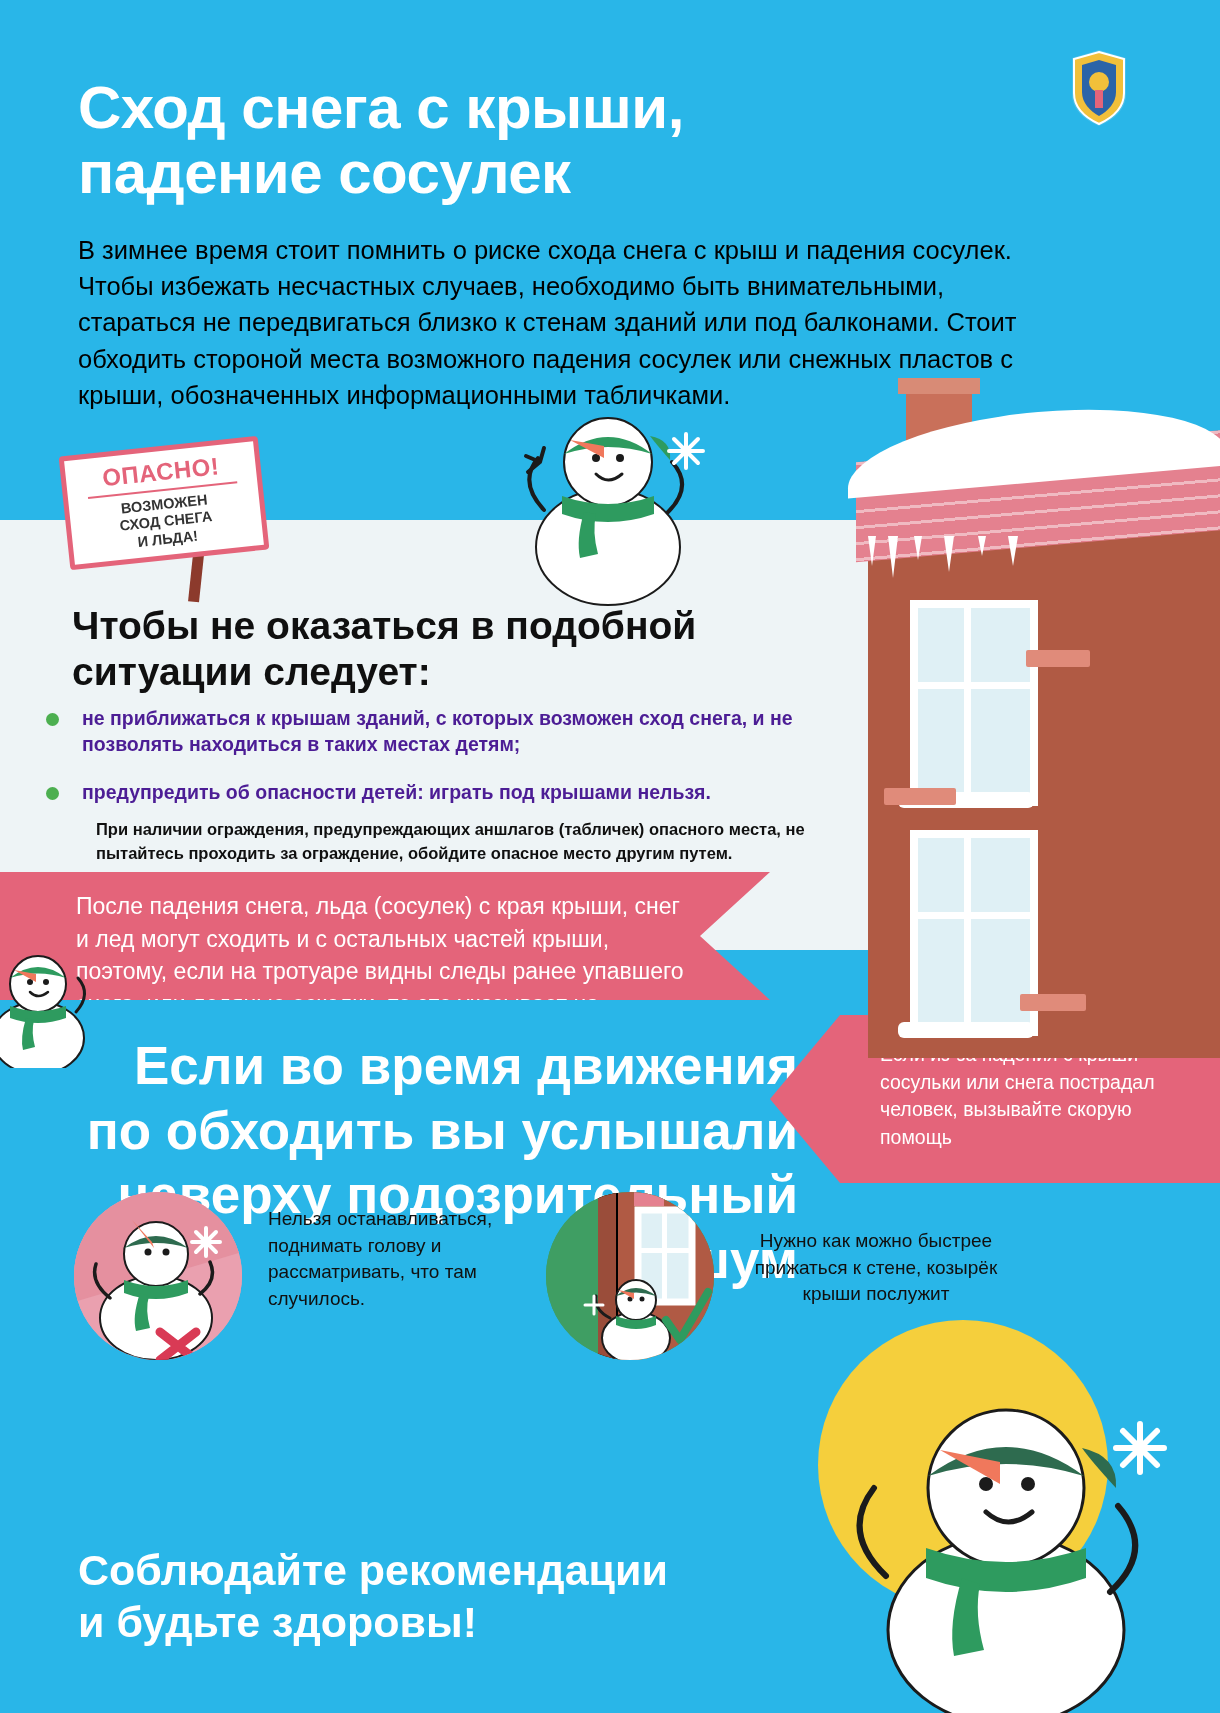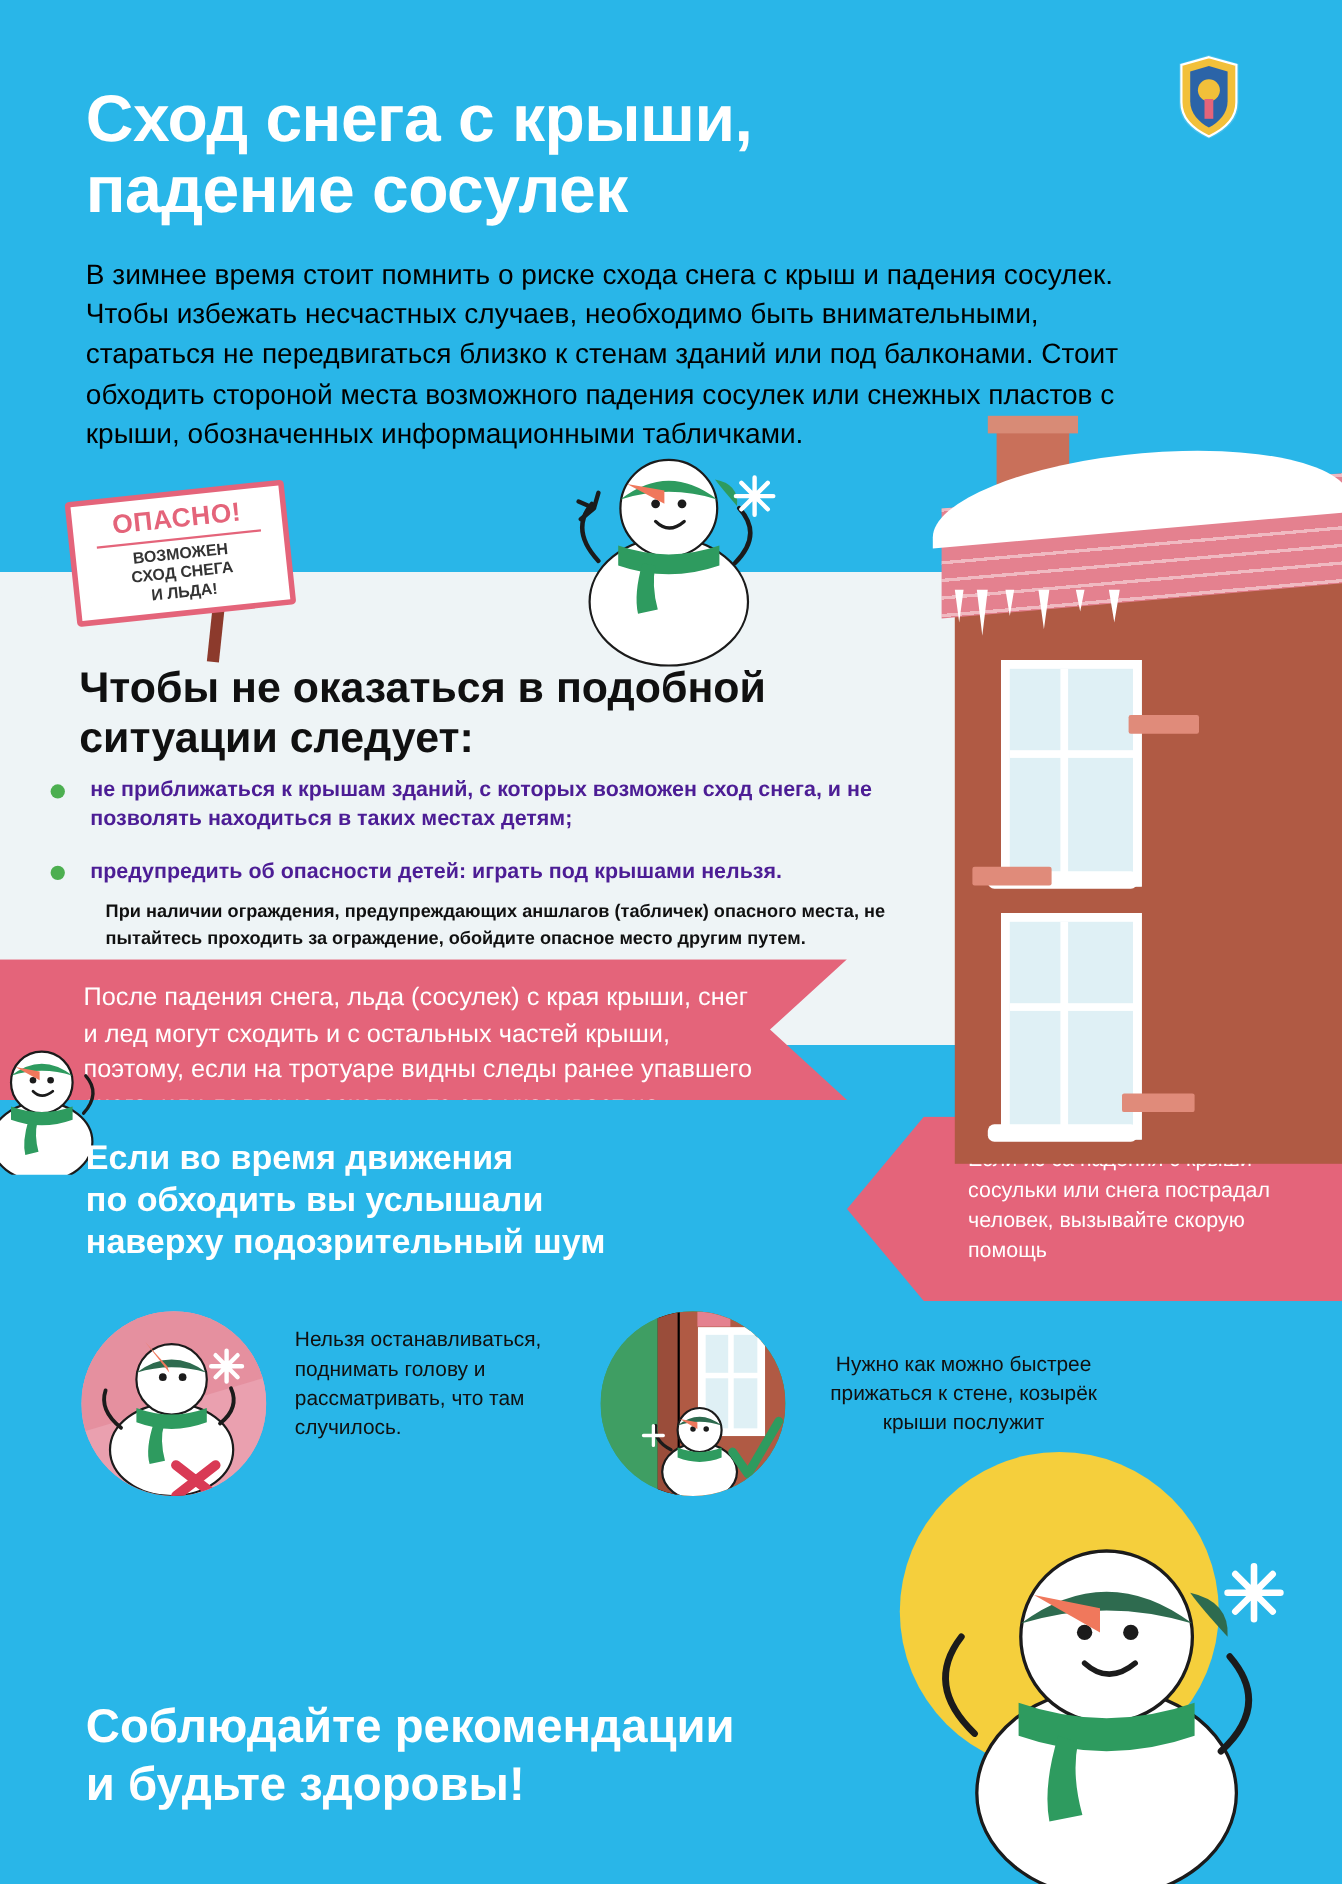--- a/index.html
+++ b/index.html
@@ -74,21 +74,21 @@
   .ribbon2{
     position:absolute;left:770px;top:1015px;width:450px;height:168px;
     background:#e4647a;
     clip-path:polygon(70px 0,450px 0,450px 168px,70px 168px,0 84px);
   }
   .ribbon2 .txt{position:absolute;left:110px;top:26px;width:300px;color:#fff;font-size:19.5px;line-height:1.42;}
 
   
   .h2-white{
     position:absolute;left:78px;top:1034px;width:720px;
-    color:#ffffff;font-weight:bold;font-size:31px;line-height:1.22;
+    color:#ffffff;font-weight:bold;font-size:53px;line-height:1.22;text-align:right;
   }
 
   
   .circle{position:absolute;width:168px;height:168px;border-radius:50%;overflow:hidden;}
   .adv-text{position:absolute;color:#101010;font-size:19px;line-height:1.4;}
 
   
   .final{
     position:absolute;left:78px;top:1545px;width:790px;
     color:#ffffff;font-weight:bold;font-size:43px;line-height:1.2;

